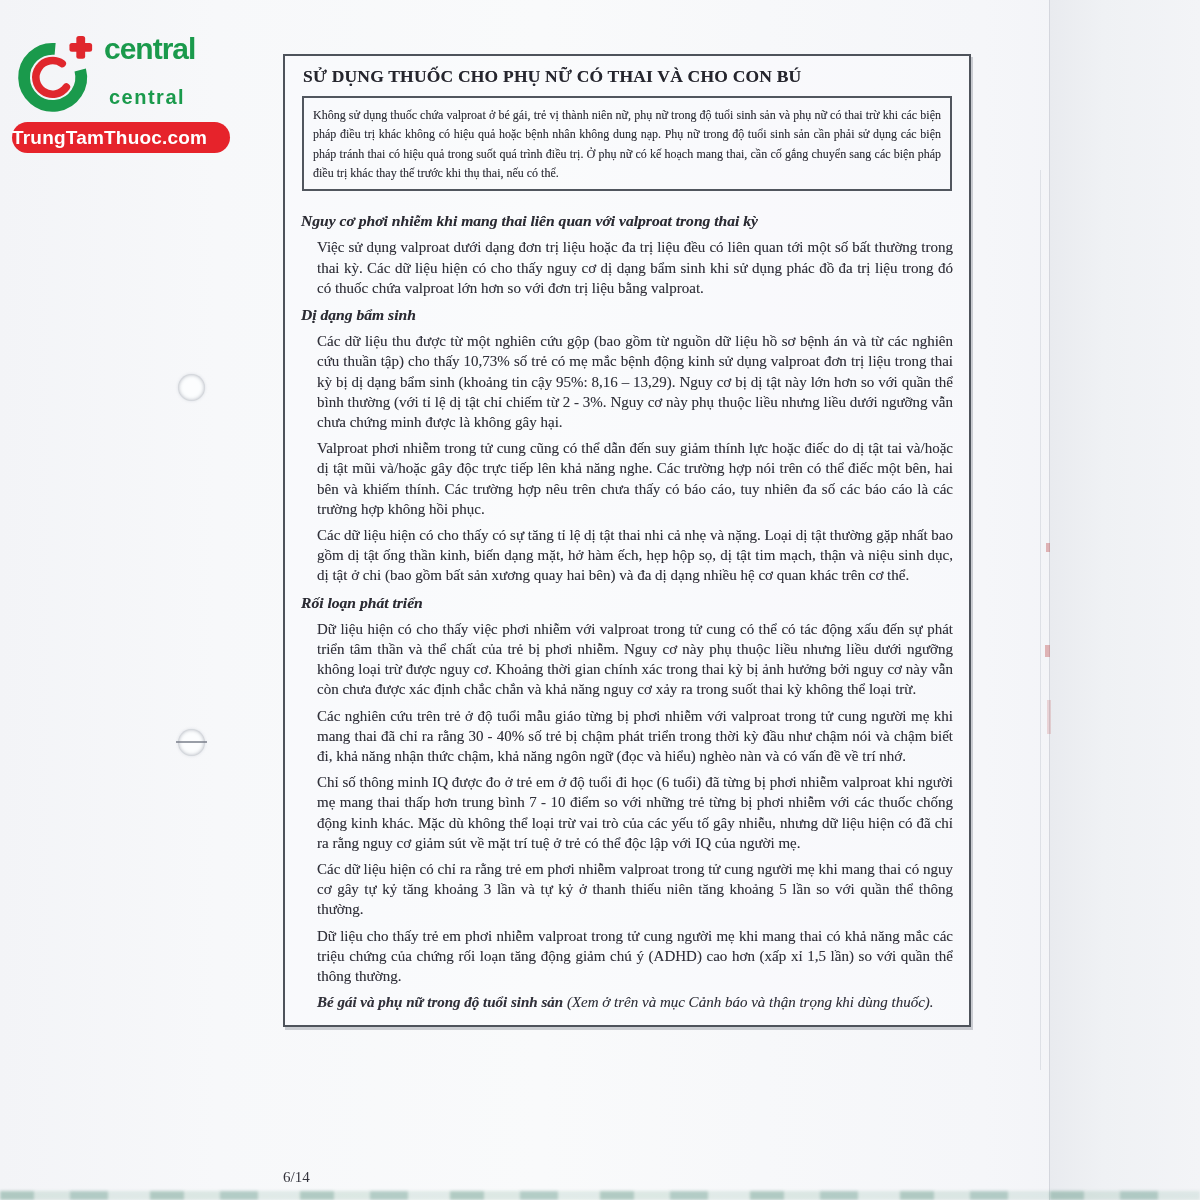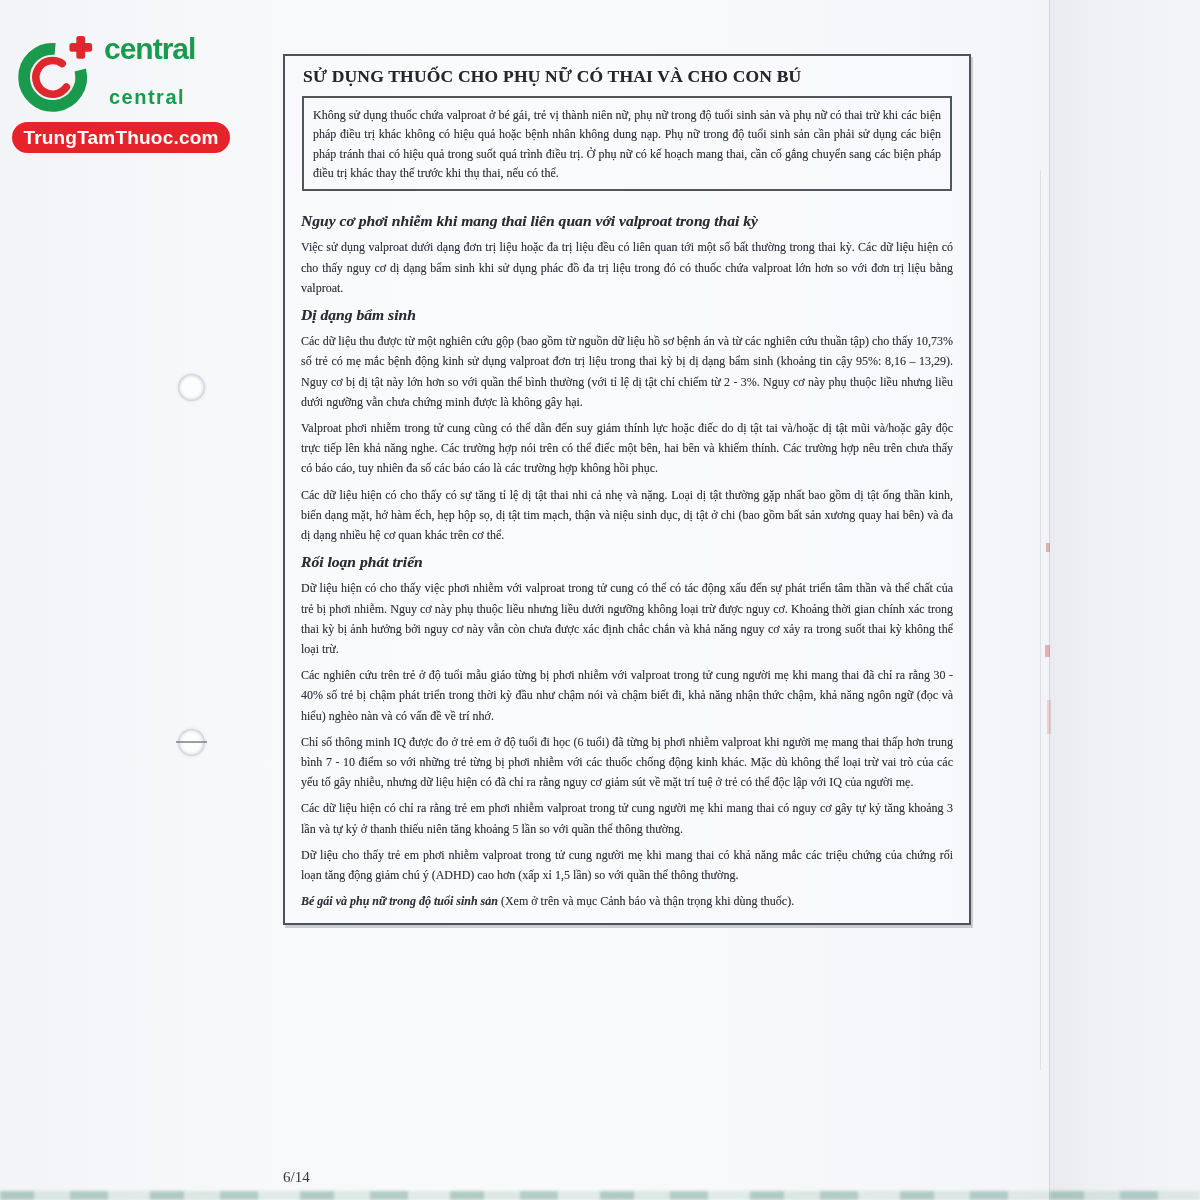--- a/index.html
+++ b/index.html
@@ -31,42 +31,42 @@
   
   .hole{position:absolute;width:27px;height:27px;border-radius:50%;background:#fcfdfe;
         box-shadow:inset 0 0 4px rgba(145,150,162,.85), 0 0 3px rgba(205,209,216,.7);}
   .hole-line{position:absolute;left:-2px;top:12px;width:31px;height:2px;background:rgba(120,126,138,.75);}
   
   .logo{position:absolute;left:12px;top:26px;width:240px;height:130px;font-family:"Liberation Sans",sans-serif;}
   .logo-mark{position:absolute;left:2px;top:6px;width:84px;height:84px;}
   .brand{position:absolute;left:92px;top:8px;font-weight:bold;font-size:30px;letter-spacing:-1px;color:#1a9a4c;line-height:1;}
   .brand-sub{position:absolute;left:97px;top:60px;font-size:20px;font-weight:bold;letter-spacing:1.5px;color:#1a9a4c;}
   .site-pill{position:absolute;left:0px;top:96px;width:218px;height:31px;border-radius:16px;background:#e6232b;
-             color:#fff;font-weight:bold;font-size:19px;line-height:31px;text-align:center;letter-spacing:.2px;}
+             color:#fff;font-weight:bold;font-size:19px;line-height:31px;letter-spacing:.2px;}
   
   .doc-box{
     position:absolute;left:283px;top:54px;width:688px;box-sizing:border-box;
     border:2px solid #4e535b;background:rgba(252,252,254,.35);
     padding:8px 16px 12px 16px;
     box-shadow:2px 3px 0 rgba(128,133,144,.38);
     color:#31313a;
   }
   .doc-title{font-size:17.5px;font-weight:bold;letter-spacing:.2px;color:#26262e;margin:2px 0 0 2px;
              text-shadow:0 0 .6px rgba(38,38,46,.45);}
   .warn-box{border:2px solid #51565e;margin:9px 1px 20px 1px;padding:8px 9px 6px 9px;
             font-size:12px;line-height:19.3px;text-align:justify;
             text-shadow:0 0 .5px rgba(48,48,58,.4);}
   .doc-body{margin-top:4px;}
-  .doc-body p{margin:6px 0 0 0;font-size:12px;line-height:20.2px;text-align:justify;
+  .doc-body p{margin:6px 0 0 16px;font-size:15px;line-height:20.2px;text-align:justify;
               text-shadow:0 0 .5px rgba(48,48,58,.38);}
   .doc-body h3{margin:7px 0 0 0;font-size:15.6px;line-height:20.2px;font-weight:bold;font-style:italic;
                color:#2b2b33;text-shadow:0 0 .5px rgba(43,43,51,.45);}
   .final-note{font-size:15.6px;}
   .final-lead{font-weight:bold;font-style:italic;}
-  .final-rest{}
+  .final-rest{font-style:italic;}
   .page-number{position:absolute;left:283px;top:1169px;width:688px;
                font-size:15px;color:#33333c;font-family:"Liberation Serif",serif;}
 </style>
 </head>
 <body>
 
 <div class="canvas">
 
   <div class="page-edge"></div>
   <div class="edge-line"></div>

